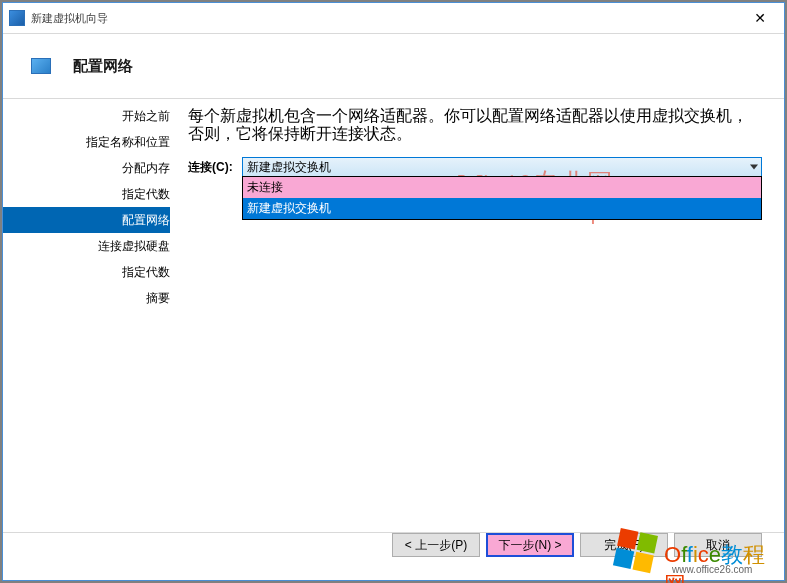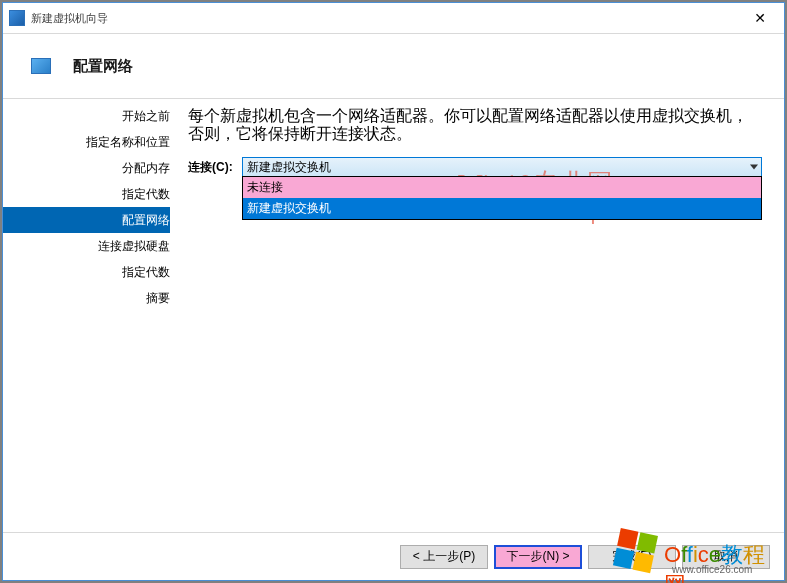--- a/index.html
+++ b/index.html
@@ -156,23 +156,23 @@
       color: rgba(230, 90, 70, 0.7);
       font-family: Arial, sans-serif;
       pointer-events: none;
     }
     .footer {
       position: absolute;
       bottom: 0; left: 0; right: 0;
       height: 48px;
       border-top: 1px solid #d9d9d9;
       display: flex;
-      align-items: center;
+      align-items: flex-start;
       justify-content: flex-end;
-      padding-right: 14px;
+      padding-right: 22px;
       gap: 6px;
     }
     .btn {
       min-width: 88px;
       height: 24px;
       border: 1px solid #adadad;
       background: #e1e1e1;
       font-size: 12px;
       cursor: pointer;
       padding: 0 10px;

